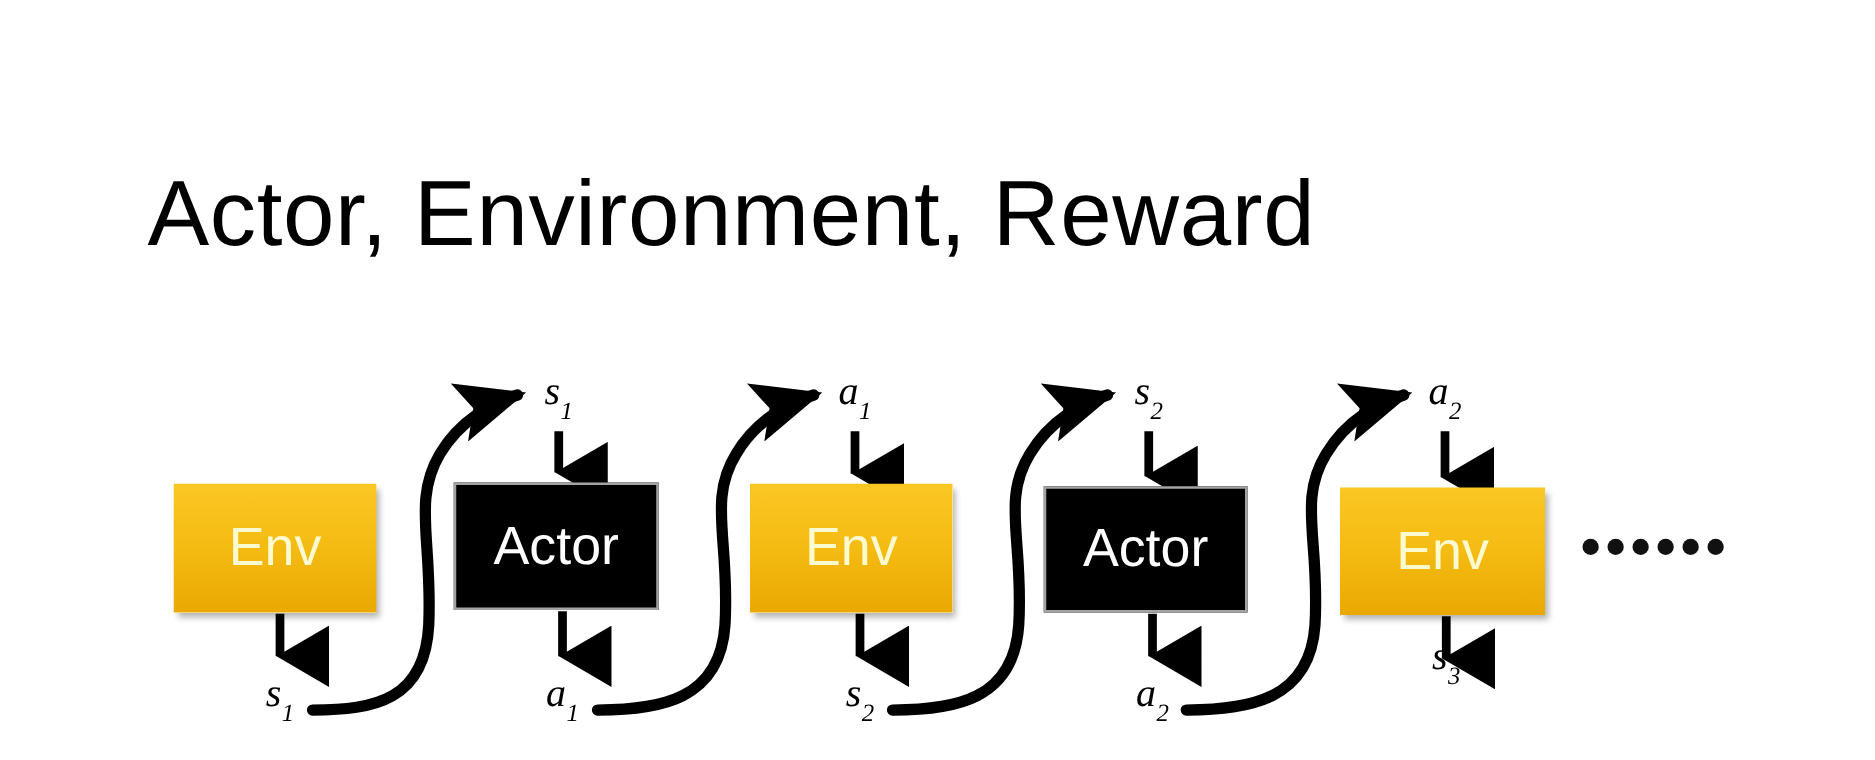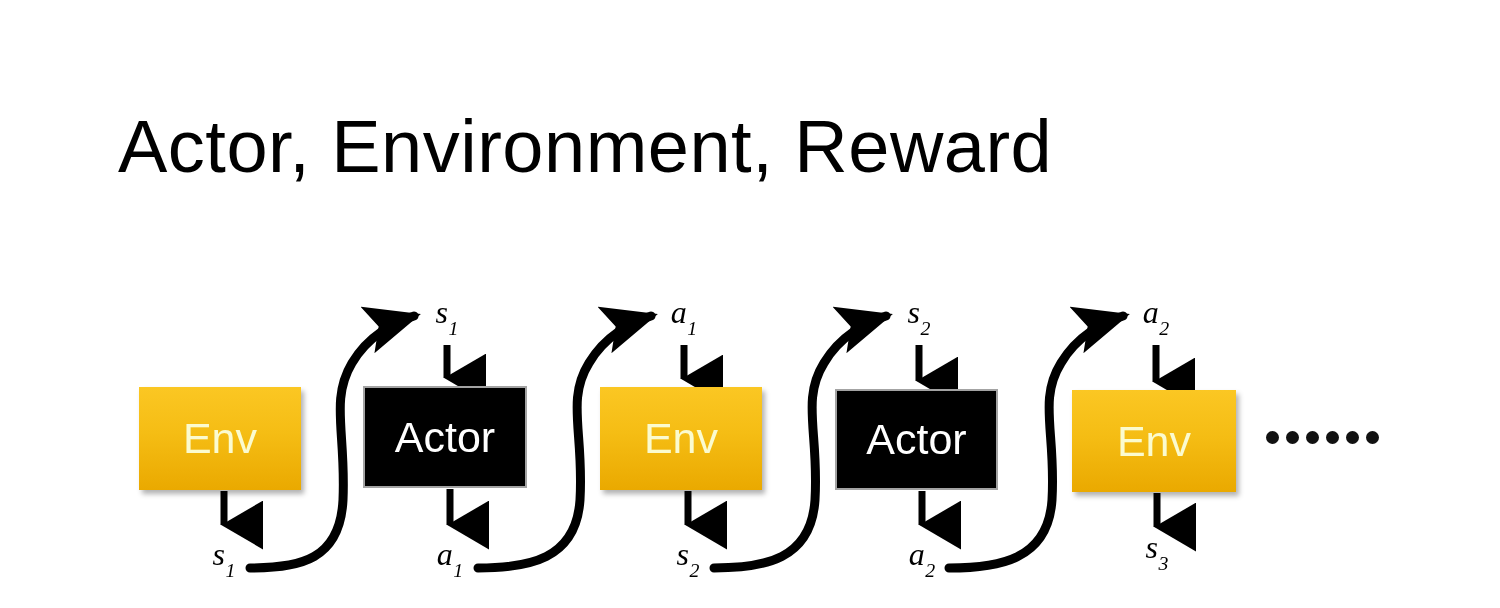--- a/index.html
+++ b/index.html
@@ -15,21 +15,21 @@
     width: 1500px;
     height: 608px;
     background: #ffffff;
     overflow: hidden;
   }
 
   
   #slide-title {
     position: absolute;
     left: 118px;
-    top: 108px;
+    top: 132px;
     font-family: "Liberation Sans", sans-serif;
     font-size: 74px;
     font-weight: 300;
     color: #000000;
     letter-spacing: 0.5px;
     white-space: nowrap;
     line-height: 1.05;
   }
 
   
@@ -179,21 +179,21 @@
   </div>
   <div class="math-label" style="left:450px;  top:538px;">
     <span>a</span><sub>1</sub>
   </div>
   <div class="math-label" style="left:688px;  top:538px;">
     <span>s</span><sub>2</sub>
   </div>
   <div class="math-label" style="left:922px;  top:538px;">
     <span>a</span><sub>2</sub>
   </div>
-  <div class="math-label" style="left:1157px; top:531px;">
+  <div class="math-label" style="left:1157px; top:508px;">
     <span>s</span><sub>3</sub>
   </div>
 
   <div id="ellipsis">
     <span class="dot"></span>
     <span class="dot"></span>
     <span class="dot"></span>
     <span class="dot"></span>
     <span class="dot"></span>
     <span class="dot"></span>

